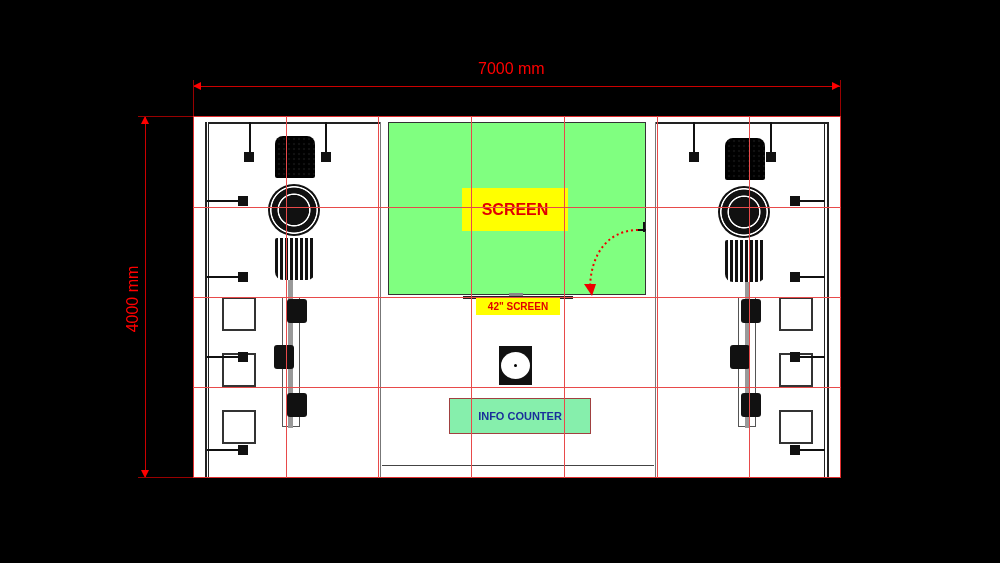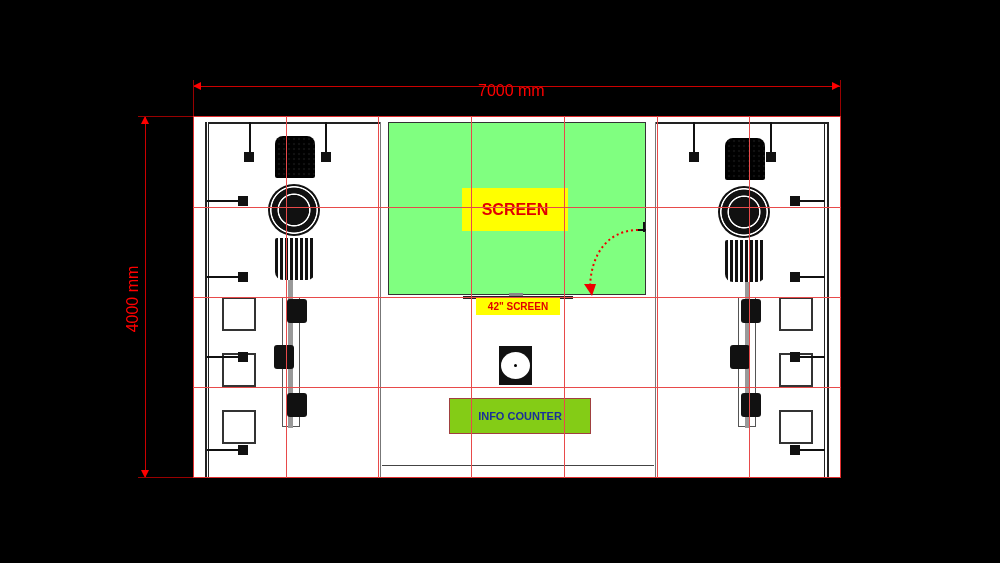--- a/index.html
+++ b/index.html
@@ -5,29 +5,29 @@
   html,body{margin:0;padding:0;background:#000;}
   body{width:1000px;height:563px;position:relative;overflow:hidden;font-family:"Liberation Sans",sans-serif;}
   .abs{position:absolute;}
   .dim-label{color:#ff0000;font-size:16px;font-family:"Liberation Sans",sans-serif;white-space:nowrap;}
   .floor{left:193px;top:116px;width:648px;height:362px;background:#fff;border:1px solid #e03030;box-sizing:border-box;}
   .grid-v{width:1px;background:#e84a4a;top:116px;height:362px;}
   .grid-h{height:1px;background:#e84a4a;left:193px;width:648px;}
   .wall{background:#222;}
   .pantry{left:388px;top:122px;width:258px;height:173px;background:#80ff80;border:1px solid #333;box-sizing:border-box;}
   .tag-yellow{background:#ffff00;color:#e00000;font-weight:bold;display:flex;align-items:center;justify-content:center;}
-  .counter{left:449px;top:398px;width:142px;height:36px;background:#84cc16;border:1px solid #a04040;box-sizing:border-box;display:flex;align-items:center;justify-content:center;color:#1a2f9a;font-weight:bold;font-size:11px;}
+  .counter{left:449px;top:398px;width:142px;height:36px;background:#86efac;border:1px solid #a04040;box-sizing:border-box;display:flex;align-items:center;justify-content:center;color:#1a2f9a;font-weight:bold;font-size:11px;}
   .sq{width:34px;height:34px;border:2px solid #333;box-sizing:border-box;background:#fff;}
   .lamp{width:10px;height:10px;background:#111;}
   .chair{background:#111;border-radius:3px;}
 </style>
 </head>
 <body>
 
-<div class="abs dim-label" style="left:478px;top:60px;margin-top:22px;">7000 mm</div>
+<div class="abs dim-label" style="left:478px;top:60px;">7000 mm</div>
 <div class="abs" style="left:193px;top:86px;width:648px;height:1px;background:#c00;"></div>
 <div class="abs" style="left:193px;top:82px;width:0;height:0;border-top:4px solid transparent;border-bottom:4px solid transparent;border-right:8px solid #f00;"></div>
 <div class="abs" style="left:832px;top:82px;width:0;height:0;border-top:4px solid transparent;border-bottom:4px solid transparent;border-left:8px solid #f00;"></div>
 <div class="abs" style="left:193px;top:80px;width:1px;height:36px;background:#900;"></div>
 <div class="abs" style="left:840px;top:80px;width:1px;height:36px;background:#900;"></div>
 
 <div class="abs dim-label" style="left:100px;top:290px;transform:rotate(-90deg);transform-origin:center;">4000 mm</div>
 <div class="abs" style="left:145px;top:116px;width:1px;height:362px;background:#c00;"></div>
 <div class="abs" style="left:141px;top:116px;width:0;height:0;border-left:4px solid transparent;border-right:4px solid transparent;border-bottom:8px solid #f00;"></div>
 <div class="abs" style="left:141px;top:470px;width:0;height:0;border-left:4px solid transparent;border-right:4px solid transparent;border-top:8px solid #f00;"></div>

